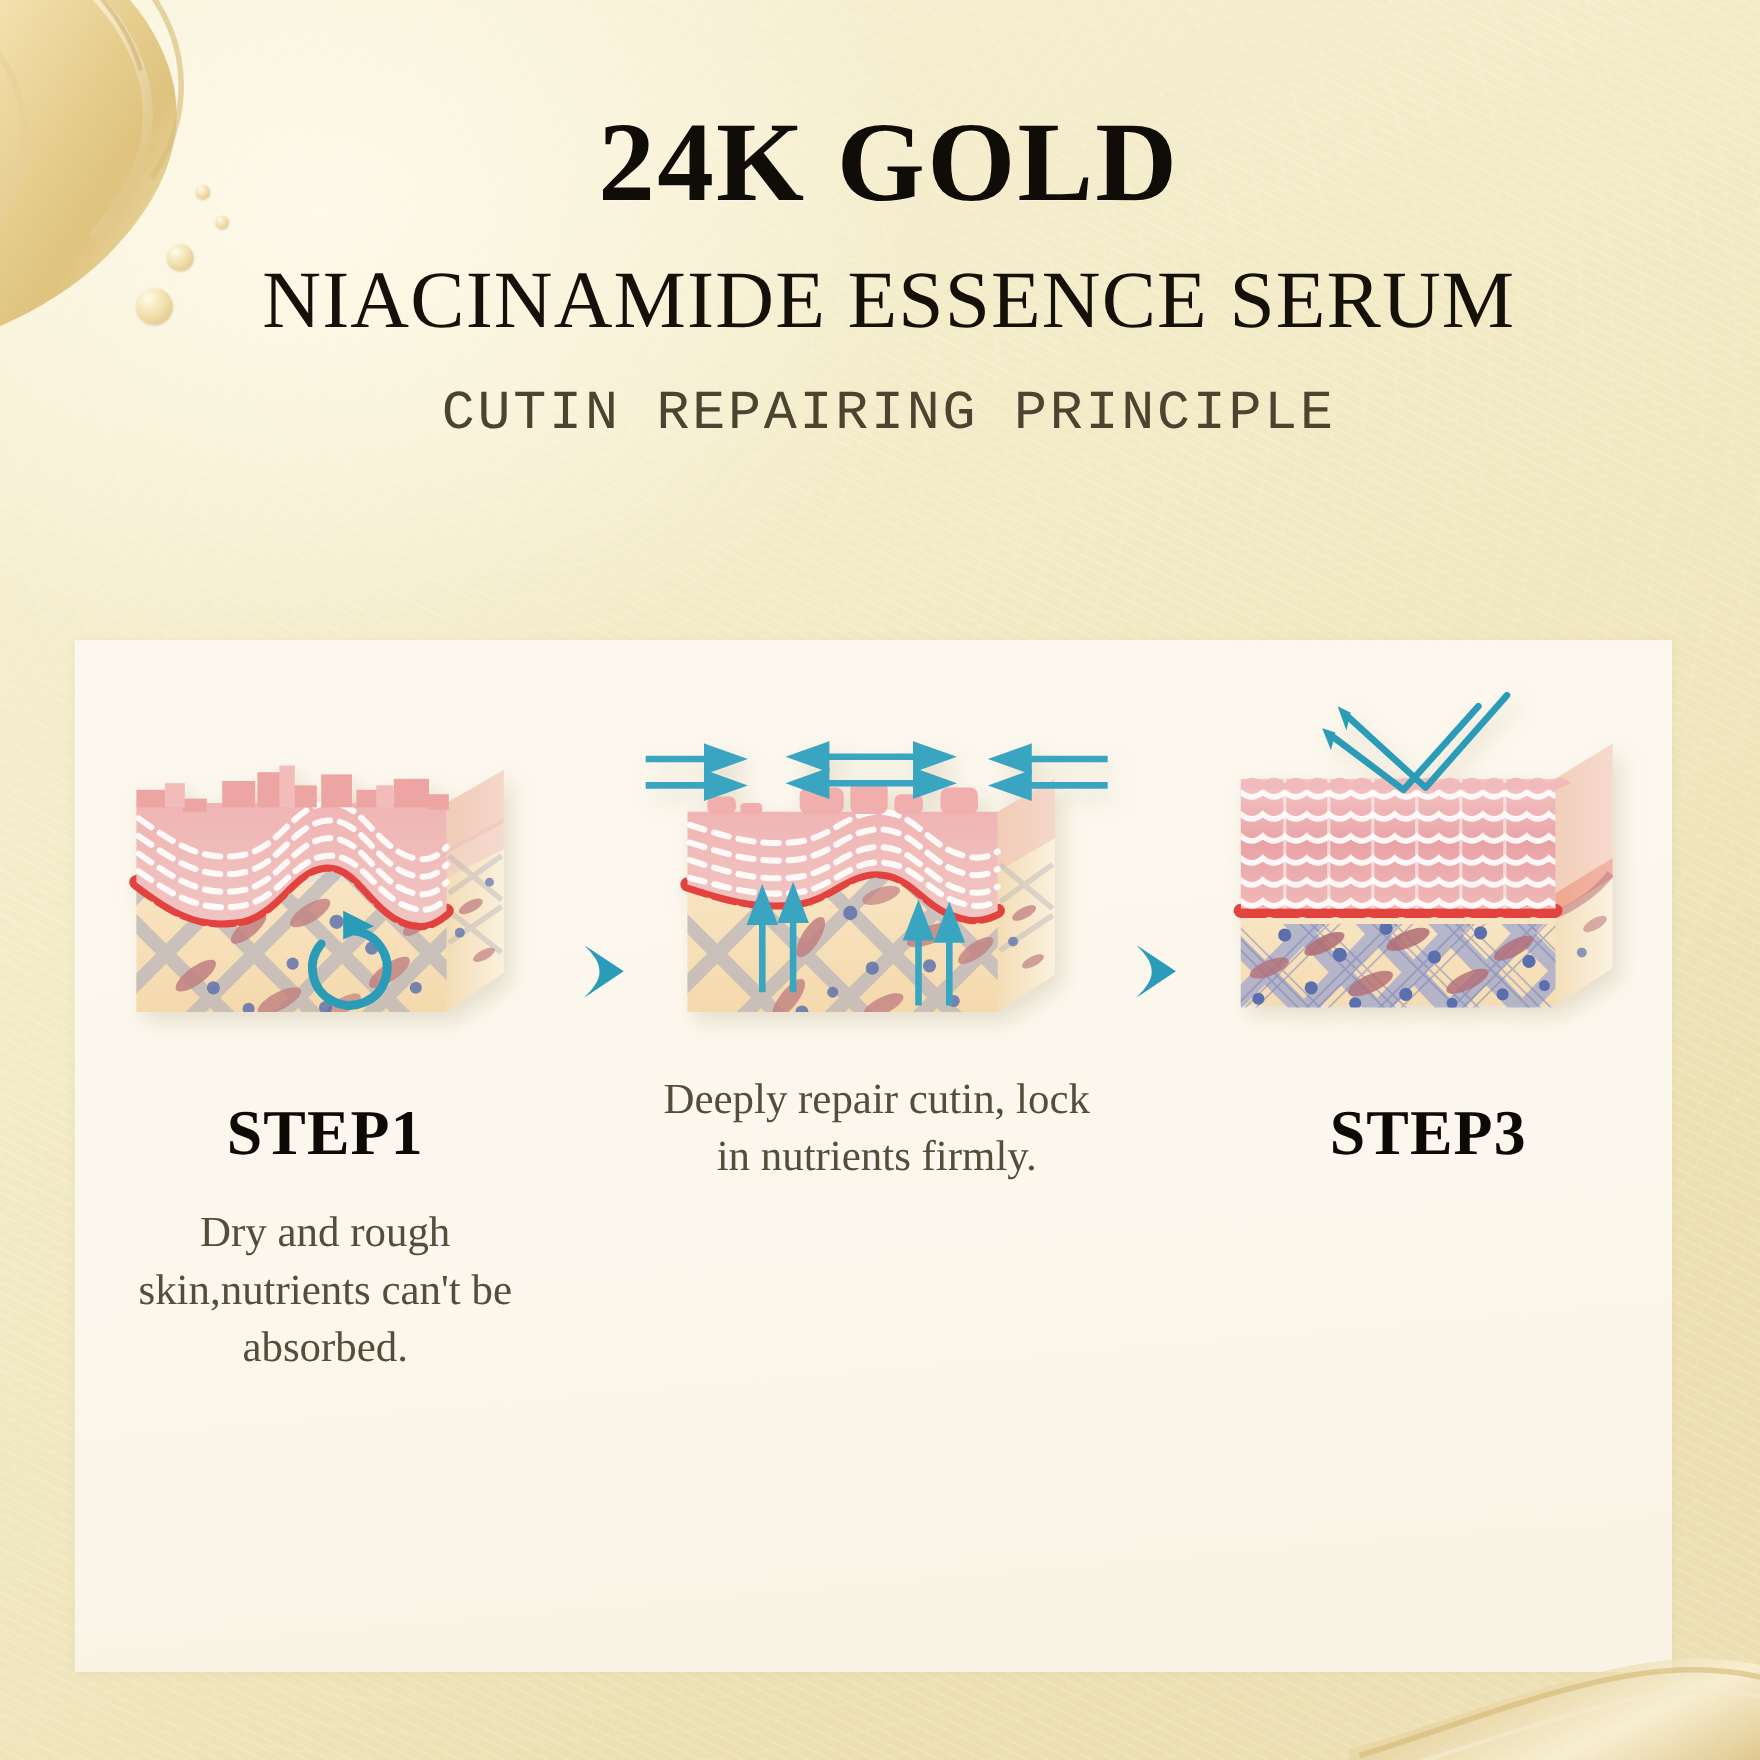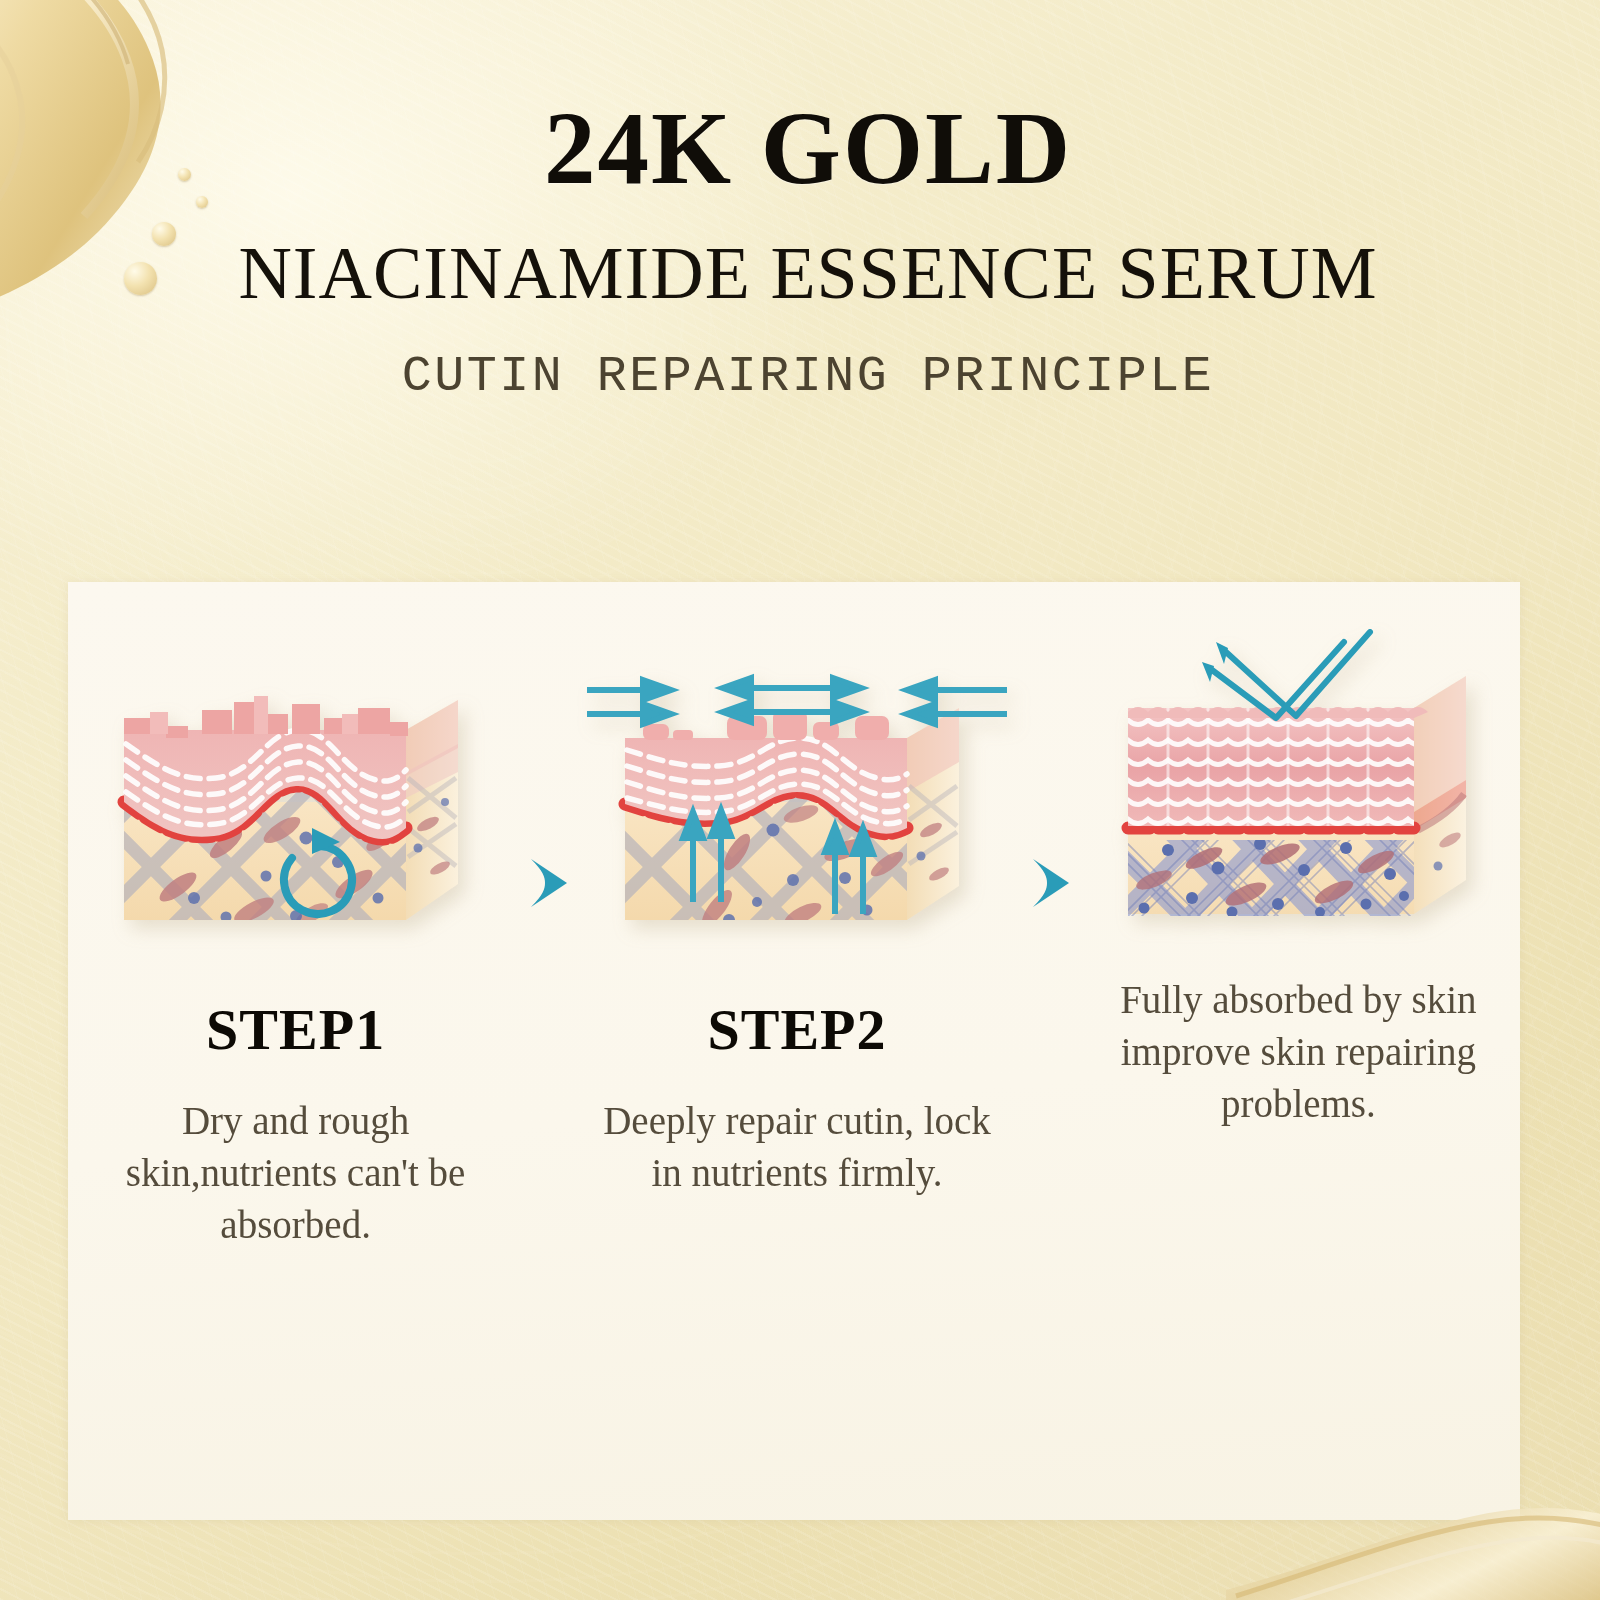--- a/index.html
+++ b/index.html
@@ -338,21 +338,20 @@
                 <polygon points="96,186 106,160 116,186"></polygon>
               <line x1="134" y1="250" x2="134" y2="180"></line>
                 <polygon points="124,184 134,158 144,184"></polygon>
               <line x1="248" y1="262" x2="248" y2="196"></line>
                 <polygon points="238,200 248,174 258,200"></polygon>
               <line x1="276" y1="262" x2="276" y2="198"></line>
                 <polygon points="266,202 276,176 286,202"></polygon>
             </g>
           </svg>
         </div>
-        <div class="step-title">STEP2</div>
         <div class="step-desc">Deeply repair cutin, lock in nutrients firmly.</div>
       </div>
 
       <div class="sep">
         <svg class="chev" viewBox="0 0 46 56">
           <path d="M8,4 L44,28 L8,52 C20,40 22,34 22,28 C22,22 20,16 8,4 Z" fill="#2a9cb8"></path>
         </svg>
       </div>
 
       <div class="col">
@@ -477,21 +476,21 @@
             <path d="M30,100 q10,-10 20,0 q10,-10 20,0 q10,-10 20,0 q10,-10 20,0 q10,-10 20,0 q10,-10 20,0 q10,-10 20,0 q10,-10 20,0 q10,-10 20,0 q10,-10 20,0 q10,-10 20,0 q10,-10 20,0 q10,-10 20,0 q10,-10 20,0 q10,-10 20,0 L316,106 L30,106 Z" fill="#f0bbba"></path>
 
             <g fill="none" stroke="#2a9cb8" stroke-width="6" stroke-linecap="round" stroke-linejoin="round">
               <path d="M272,20 L198,104 L128,40"></path>
               <polygon points="130,36 118,30 126,52" fill="#2a9cb8" stroke="none"></polygon>
               <path d="M246,30 L178,106 L114,58"></path>
               <polygon points="116,54 104,50 112,70" fill="#2a9cb8" stroke="none"></polygon>
             </g>
           </svg>
         </div>
-        <div class="step-desc">Fully absorbed by skin improve skin repairing problems.</div>
+        <div class="step-title">STEP3</div>
       </div>
 
     </div>
   </div>
 
   <svg class="gold-swirl-br" viewBox="0 0 430 190">
     <defs>
       <linearGradient id="gbr" x1="0" y1="0" x2="1" y2="0.6">
         <stop offset="0%" stop-color="#efe2bc" stop-opacity="0"></stop>
         <stop offset="35%" stop-color="#e6d3a0"></stop>

